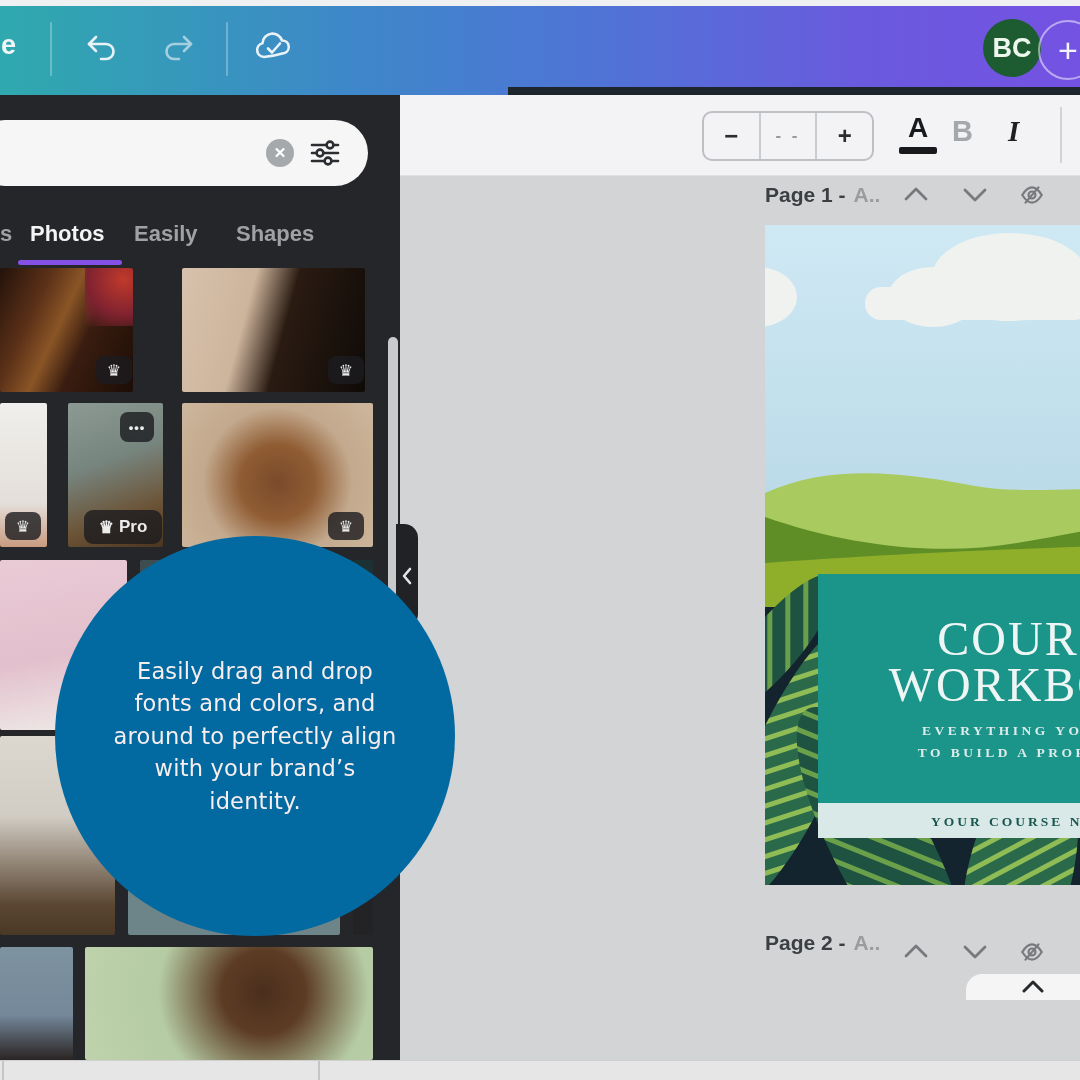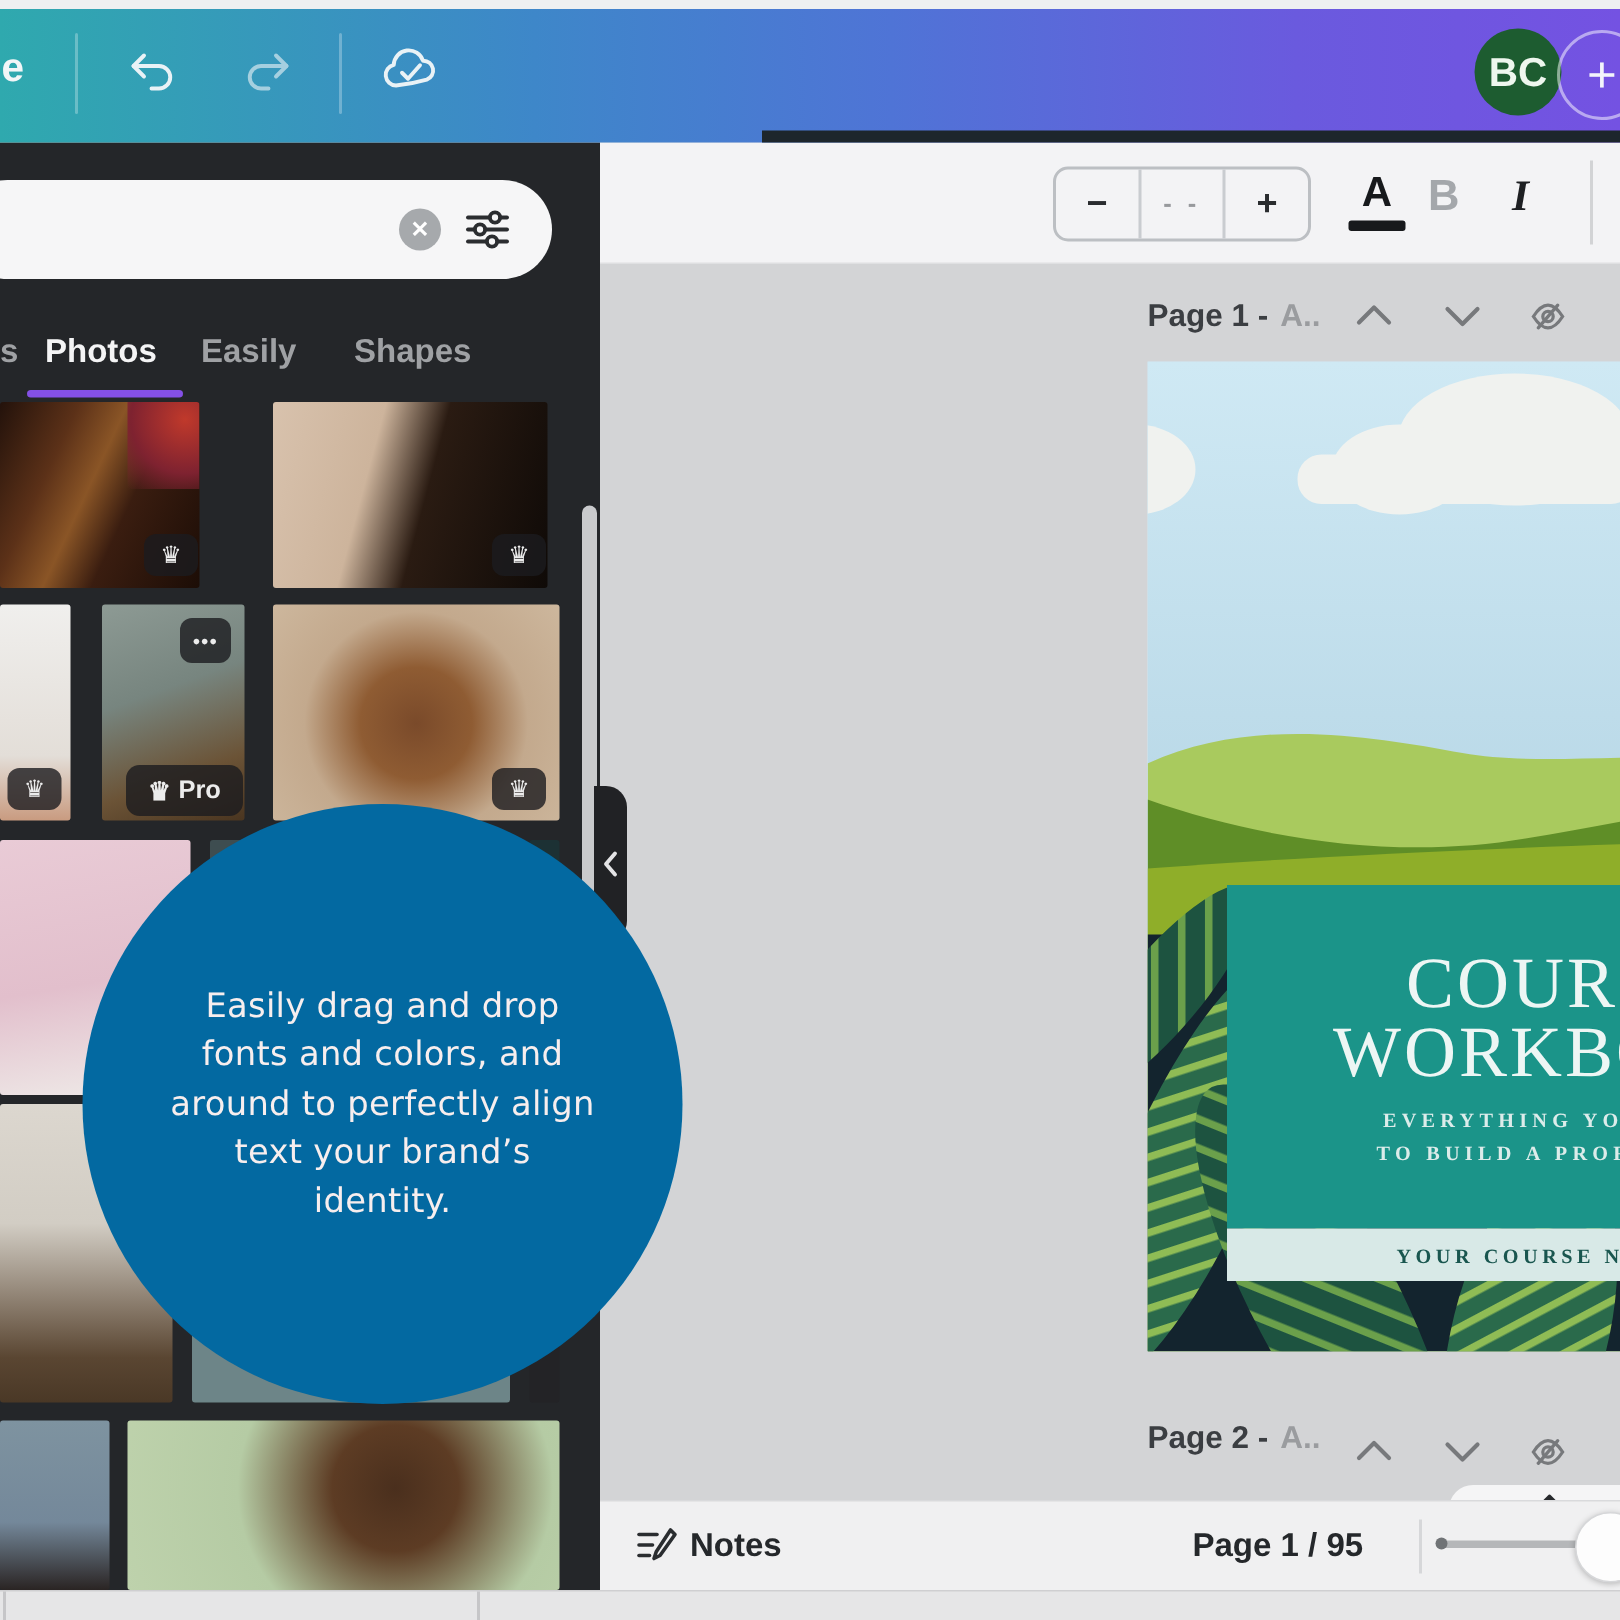--- a/index.html
+++ b/index.html
@@ -86,21 +86,21 @@
   .stepper .val{font-size:17px;color:#97999c;letter-spacing:3px;font-weight:700;}
   .fmt-a{left:497px;top:18px;width:42px;height:46px;text-align:center;}
   .fmt-a .a{font-size:28px;font-weight:700;color:#17191c;line-height:30px;}
   .fmt-a .bar{margin:4px auto 0;width:38px;height:7px;background:#17191c;border-radius:2px;}
   .fmt-b{left:552px;top:20px;font-size:29px;font-weight:700;color:#a4a7ab;}
   .fmt-i{left:608px;top:20px;font-size:29px;font-weight:700;font-style:italic;
     font-family:"Liberation Serif",serif;color:#1d1f22;}
   .tbr-sep{left:660px;top:12px;width:2px;height:56px;background:#d2d3d5;}
 
   
-  .workspace{left:400px;top:175px;width:680px;height:825px;background:#d3d4d6;overflow:hidden;margin-top:16px;}
+  .workspace{left:400px;top:175px;width:680px;height:825px;background:#d3d4d6;overflow:hidden;}
   .pgheader{height:36px;display:flex;align-items:center;}
   .pgheader .plabel{font-size:21px;font-weight:700;color:#3b3e42;}
   .pgheader .ptitle{font-size:21px;font-weight:700;color:#9a9c9f;margin-left:8px;}
   .hdr-icn{position:absolute;color:#77797c;}
   .page1{left:365px;top:50px;width:315px;height:660px;overflow:hidden;background:#cfe8f3;}
   .p2strip{left:365px;top:808px;height:17px;overflow:hidden;}
   .bump{left:566px;top:799px;width:134px;height:28px;background:#f5f5f6;border-radius:16px 16px 0 0;
     display:flex;justify-content:center;padding-top:6px;color:#282a2d;}
 
   
@@ -335,45 +335,29 @@
       
     </div>
 
     <div class="abs bump">
       <svg width="22" height="13" viewBox="0 0 22 13" fill="none" stroke="#282a2d" stroke-width="3" stroke-linecap="round" stroke-linejoin="round">
           <path d="M2 11 L11 2 L20 11"></path>
         </svg>
     </div>
   </div>
 
-  <div class="abs bottombar">
-    <div class="abs notes">
-      <svg width="28" height="26" viewBox="0 0 28 26" fill="none" stroke="#2a2d30" stroke-width="2.4" stroke-linecap="round" stroke-linejoin="round">
-        <line x1="2" y1="5" x2="14" y2="5"></line>
-          <line x1="2" y1="12" x2="11" y2="12"></line>
-          <line x1="2" y1="19" x2="9" y2="19"></line>
-        <path d="M23 2 L26 5 L16 19 L12 21 L13.5 16.5 Z"></path>
-      </svg>
-    </div>
-    <div class="abs notes-lbl">Notes</div>
-    <div class="abs page-ind">Page 1 / 95</div>
-    <div class="abs bb-sep"></div>
-    <div class="abs slider-track"></div>
-    <div class="abs slider-dot"></div>
-    <div class="abs slider-thumb"></div>
-  </div>
 
   <div class="abs bottom-strip">
     <div class="abs bs-sep" style="left:2px;"></div>
     <div class="abs bs-sep" style="left:318px;"></div>
   </div>
 
   <div class="abs tip-circle" style="background: #0369a1;">
     <div class="tip-text">
         <div>Easily drag and drop</div>
         <div>fonts and colors, and</div>
         <div>around to perfectly align</div>
-        <div>text your brand’s</div>
+        <div>with your brand’s</div>
         <div>identity.</div>
       </div>
   </div>
 
 </div>
 
 </body></html>

